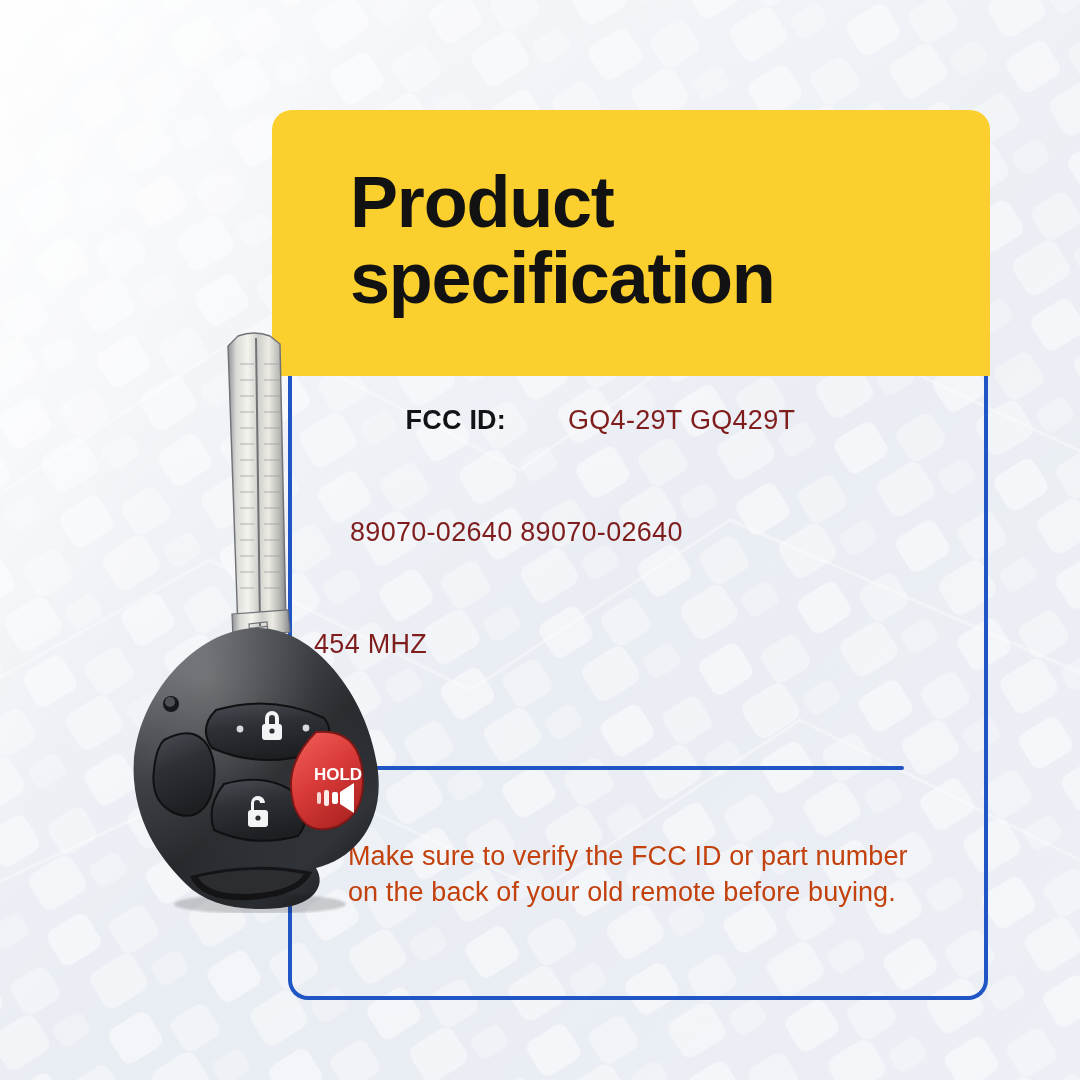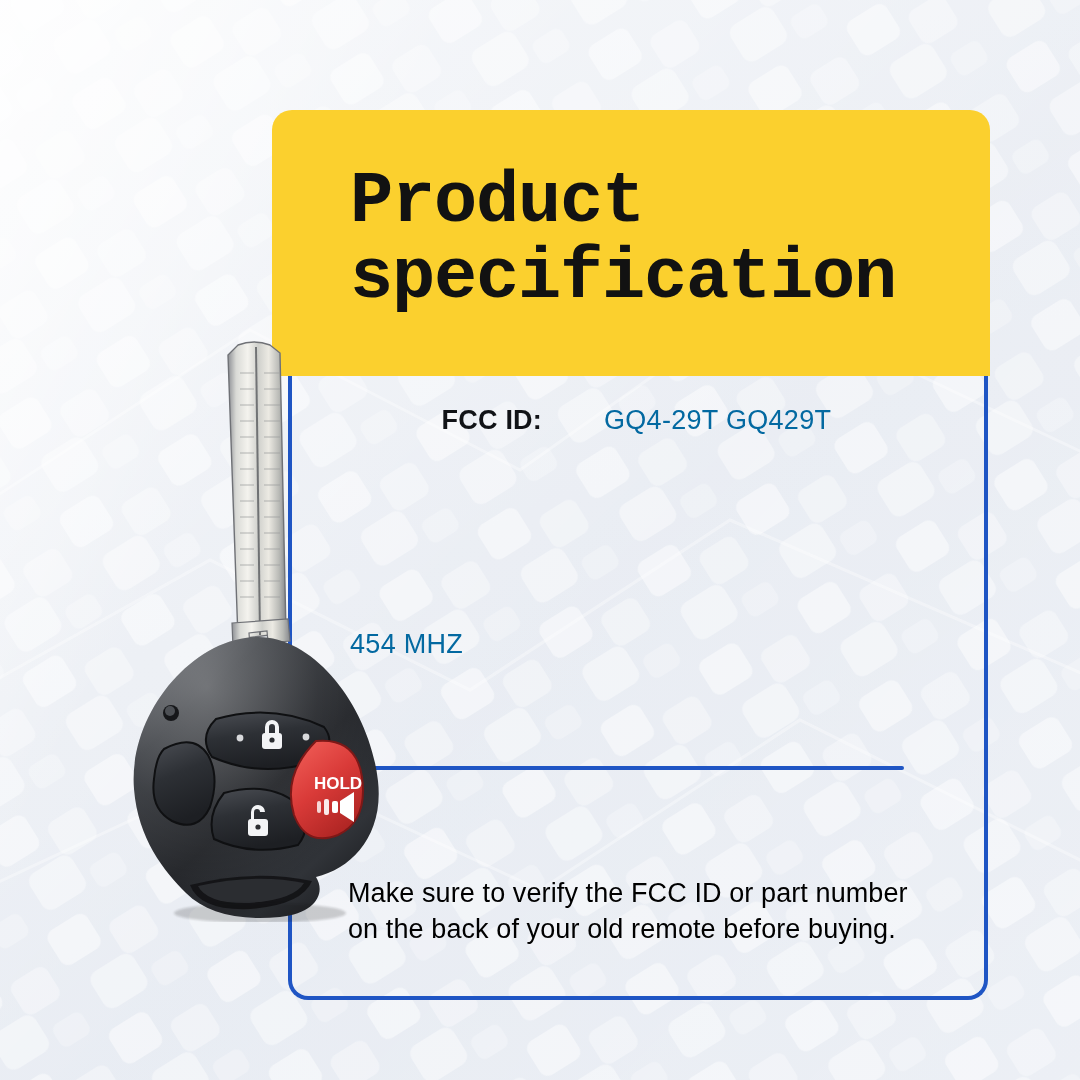--- a/index.html
+++ b/index.html
@@ -33,21 +33,21 @@
   }
 
   
   #header-card{
     position:absolute;
     left:272px; top:110px;
     width:718px; height:266px;
     background:#fbd02e;
     border-radius:20px 20px 0 0;
     z-index:4;
-    display:flex; align-items:center;font-family:Liberation Mono, monospace;
+    display:flex; align-items:center;
   }
   #header-title{
     color:#121212;
     font-size:72px;
     font-weight:700;
     line-height:1.06;
     letter-spacing:-1.2px;
     padding-left:78px;
     padding-bottom:6px;
     white-space:pre-line;
@@ -57,36 +57,35 @@
   #spec-list{
     position:absolute;
     left:288px; top:405px;
     width:700px;
     z-index:5;
   }
   .spec-row{
     display:flex;
     align-items:baseline;
     height:112px;
-    margin-left:36px;
   }
   .spec-label{
     width:218px;
     text-align:right;
     font-size:27px;
     font-weight:700;
     color:#111317;
     letter-spacing:.2px;
     flex:0 0 auto;
   }
   .spec-row.wide-label .spec-label{ width:356px; }
   .spec-value{
     font-size:27px;
     font-weight:400;
-    color:#0369a1;
+    color:#7f1d1d;
     letter-spacing:.3px;
     padding-left:62px;
   }
   .spec-row.wide-label .spec-value{ padding-left:26px; }
 
   
   #spec-divider{
     position:absolute;
     left:370px; top:766px;
     width:534px; height:4px;
@@ -95,31 +94,30 @@
     z-index:5;
   }
 
   
   #note-text{
     position:absolute;
     left:348px; top:838px;
     width:600px;
     font-size:27px;
     line-height:1.34;
-    color:#000000;
+    color:#c2410c;
     letter-spacing:.1px;
     z-index:5;
     white-space:pre-line;
-    margin-top:37px;
   }
 
   
   #key-fob{
     position:absolute;
-    left:120px; top:337px;
+    left:120px; top:328px;
     width:270px; height:585px;
     z-index:6;
   }
   #key-fob svg{ width:100%; height:100%; display:block; }
 </style>
 </head>
 <body style="background: rgb(233, 237, 243);">
 
 <div id="bg-texture">
   <svg viewBox="0 0 1080 1080" preserveAspectRatio="none" aria-hidden="true">
@@ -154,20 +152,21 @@
 </div>
 
 <div id="spec-list">
 
   <div class="spec-row">
     <span class="spec-label">FCC ID:</span>
     <span class="spec-value">GQ4-29T GQ429T</span>
   </div>
 
   <div class="spec-row">
+    <span class="spec-value">89070-02640 89070-02640</span>
   </div>
 
   <div class="spec-row wide-label">
     <span class="spec-value">454 MHZ</span>
   </div>
 
 </div>
 
 <div id="spec-divider" style="background: rgb(31, 85, 196);"></div>
 

